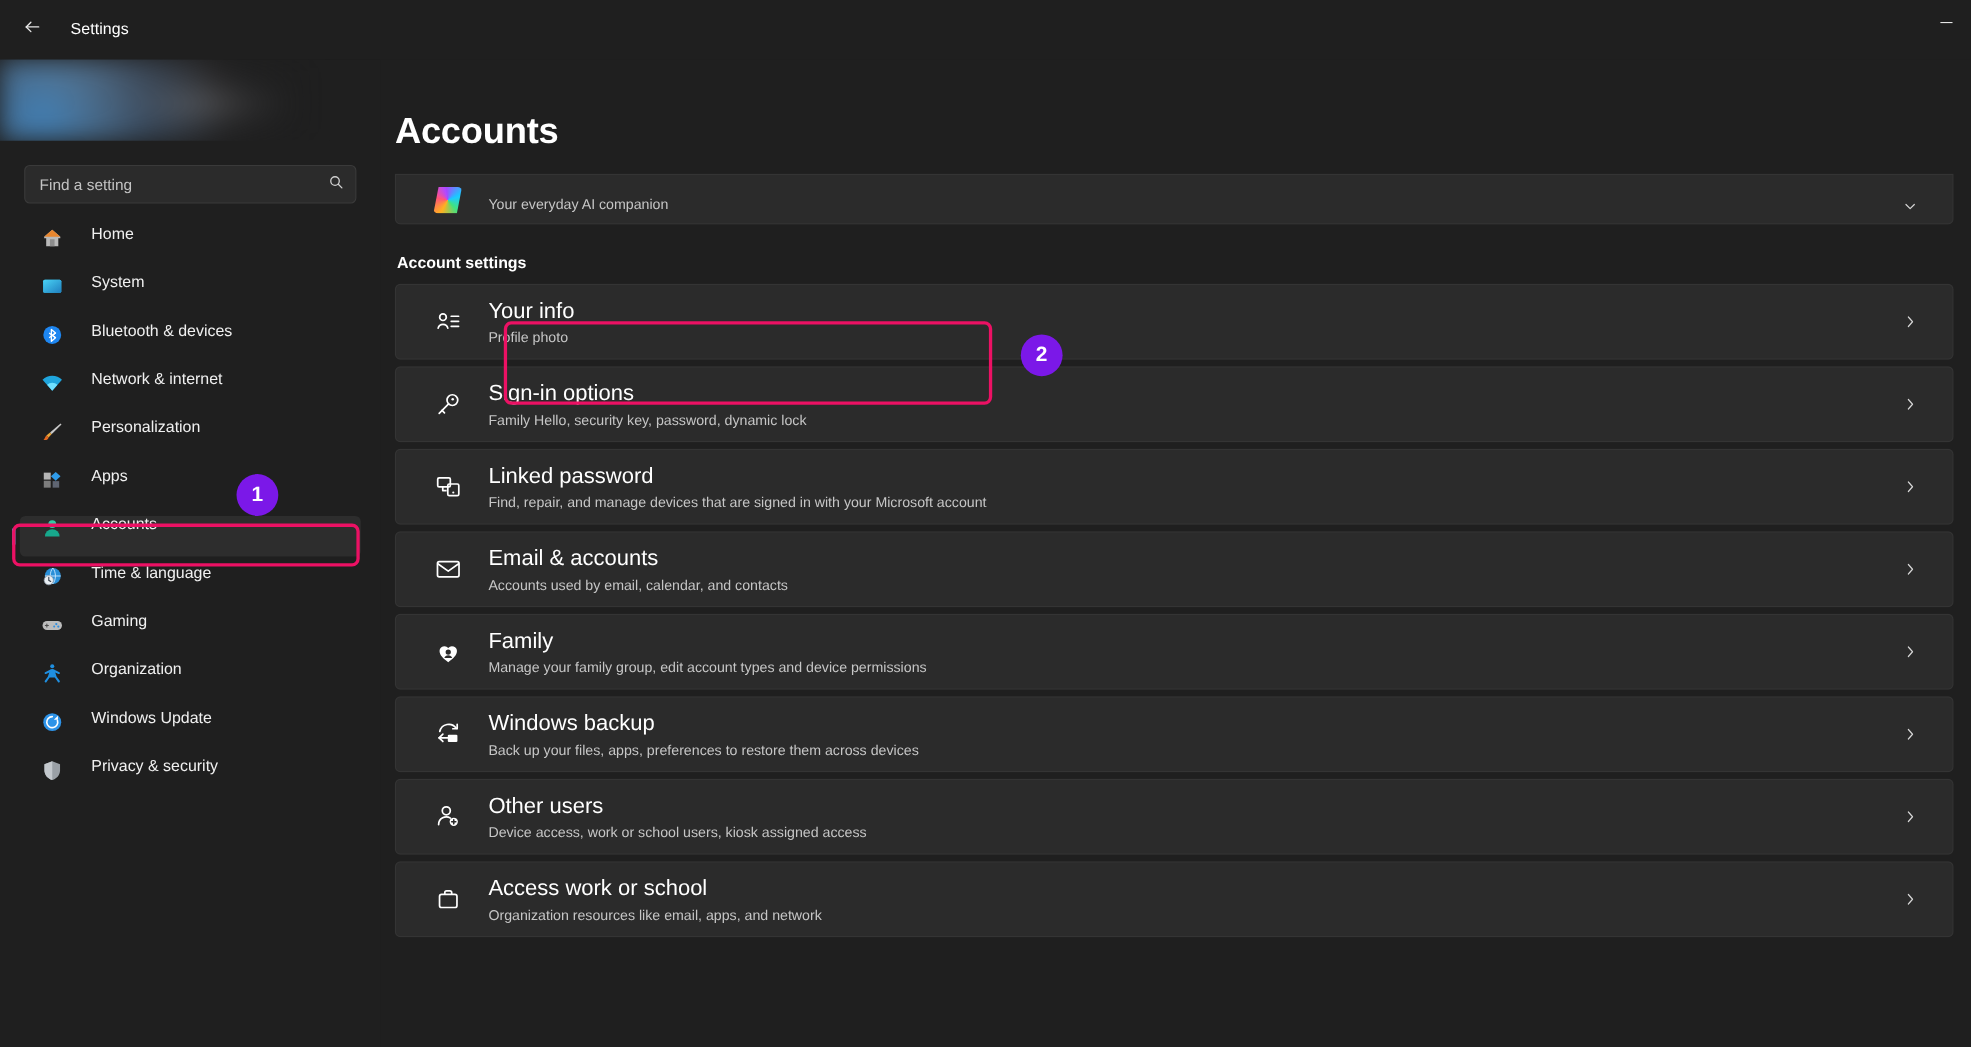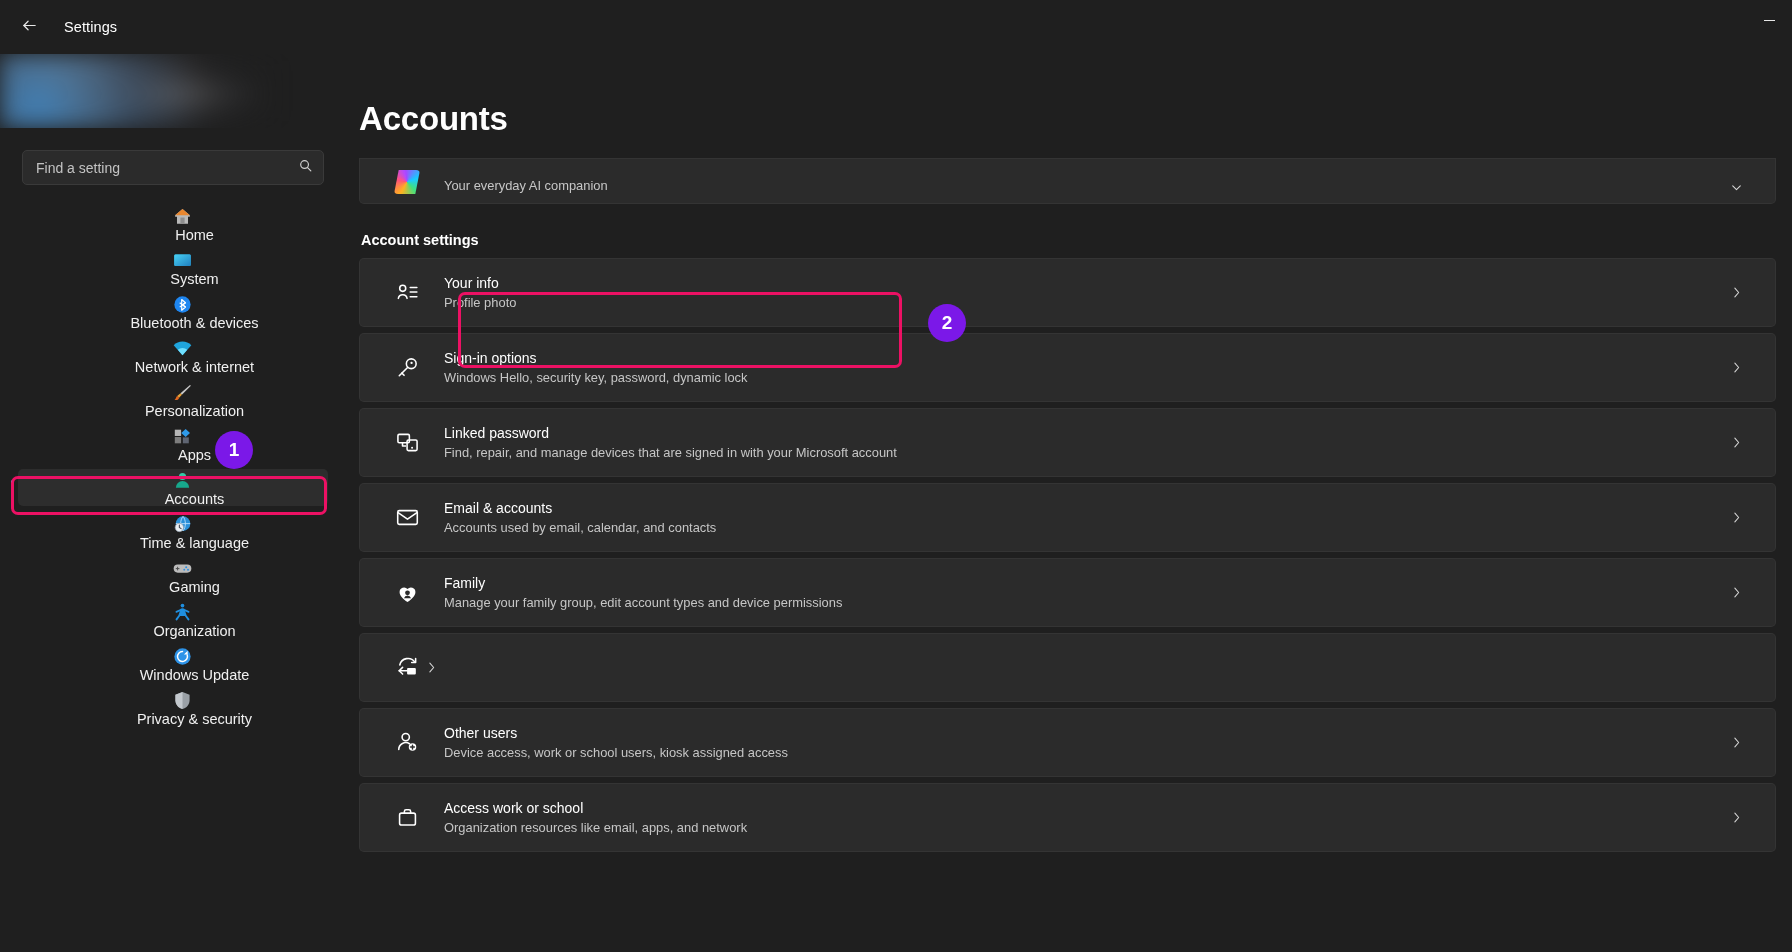--- a/index.html
+++ b/index.html
@@ -65,23 +65,22 @@
   .search input {
     flex: 1; background: transparent; border: none; outline: none;
     color: #ef4444; font-size: 14px; font-family: "Liberation Sans", sans-serif;
   }
   .search input::placeholder { color: #c3c3c3; opacity: 1; }
   .search svg { width: 15px; height: 15px; flex: 0 0 15px; }
 
   .nav { margin-top: 20px; }
   .nav-item {
     position: relative; height: 37px; margin: 0 18px 7px 18px;
-    display: flex; align-items: center; padding-left: 18px;
+    display: flex; align-items: flex-start; padding-left: 18px;
     border-radius: 5px;
-    flex-direction: column;
   }
   .nav-item.selected { background: #2d2d2d; }
   .nav-item.selected::before {
     content: ""; position: absolute; left: -7px; top: 50%;
     transform: translateY(-50%);
     width: 3px; height: 16px; border-radius: 2px; background: #4cc2ff;
   }
   .nav-ico { width: 22px; height: 22px; flex: 0 0 22px; display: flex; align-items: center; justify-content: center; }
   .nav-ico svg { width: 21px; height: 21px; }
   .nav-label { margin-left: 25px; font-size: 14.5px; color: #f0f0f0; white-space: nowrap; }
@@ -97,21 +96,21 @@
   .card {
     background: #2b2b2b; border-radius: 5px;
     margin: 0 16px 6px 0; height: 69px;
     display: flex; align-items: center; padding: 0 20px 0 20px;
     border: 1px solid rgba(255,255,255,.045);
   }
   .card.partial { height: 46px; align-items: flex-end; padding-bottom: 9px; border-radius: 0 0 5px 5px; }
   .card-ico { width: 30px; flex: 0 0 30px; display: flex; align-items: center; justify-content: center; margin-left: 12px; }
   .card-ico svg { width: 25px; height: 25px; }
   .card-text { margin-left: 22px; flex: 1; min-width: 0; }
-  .card-title { font-size: 14px; color: #ffffff; line-height: 1.35; }
+  .card-title { font-size: 20px; color: #ffffff; line-height: 1.35; }
   .card-sub { font-size: 12.9px; color: #c6c6c6; line-height: 1.35; margin-top: 1px; }
   .chev { width: 18px; flex: 0 0 18px; display: flex; align-items: center; justify-content: center; margin-right: 10px; }
   .chev svg { width: 13px; height: 13px; }
   .section-head {
     font-size: 14.5px; font-weight: bold; color: #ffffff;
     margin: 28px 0 10px 2px;
   }
 
   
   .copilot { width: 26px; height: 24px; border-radius: 4px;
@@ -364,21 +363,21 @@
           <div class="card-ico">
             <svg viewBox="0 0 24 24" fill="none" stroke="#ffffff" stroke-width="1.5" stroke-linecap="round" stroke-linejoin="round">
                 <circle cx="15.6" cy="8.4" r="4.7"></circle>
                 <circle cx="15.9" cy="7.6" r="1.1" fill="#ffffff" stroke="none"></circle>
                 <path d="M12.3 11.7 4.1 19.9"></path>
                 <path d="M6.6 17.4 8.7 19.5"></path>
               </svg>
           </div>
           <div class="card-text">
             <div class="card-title">Sign-in options</div>
-            <div class="card-sub">Windows Hello, security key, password, dynamic lock</div>
+            <div class="card-sub">Family Hello, security key, password, dynamic lock</div>
           </div>
           <div class="chev">
             <svg viewBox="0 0 24 24" fill="none" stroke="#d6d6d6" stroke-width="2" stroke-linecap="round" stroke-linejoin="round">
                 <polyline points="9,4 16,12 9,20"></polyline>
               </svg>
           </div>
         </div>
 
         <div class="card">
           <div class="card-ico">
@@ -440,20 +439,24 @@
         <div class="card">
           <div class="card-ico">
             <svg viewBox="0 0 24 24" fill="none" stroke="#ffffff" stroke-width="1.5" stroke-linecap="round" stroke-linejoin="round">
                 <path d="M4.6 9.6A8 8 0 0 1 19 6.8"></path>
                 <path d="M19.8 3.4v3.8h-3.8"></path>
                 <path d="M7.3 18.3 4 15.1l3.3-3.2" fill="none"></path>
                 <rect x="11.6" y="12.4" width="8.4" height="6.4" rx="1" fill="#ffffff" stroke="none"></rect>
                 <path d="M4 15.1h8"></path>
               </svg>
           </div>
+          <div class="card-text">
+            <div class="card-title">Windows backup</div>
+            <div class="card-sub">Back up your files, apps, preferences to restore them across devices</div>
+          </div>
           <div class="chev">
             <svg viewBox="0 0 24 24" fill="none" stroke="#d6d6d6" stroke-width="2" stroke-linecap="round" stroke-linejoin="round">
                 <polyline points="9,4 16,12 9,20"></polyline>
               </svg>
           </div>
         </div>
 
         <div class="card">
           <div class="card-ico">
             <svg viewBox="0 0 24 24" fill="none" stroke="#ffffff" stroke-width="1.5" stroke-linecap="round">

